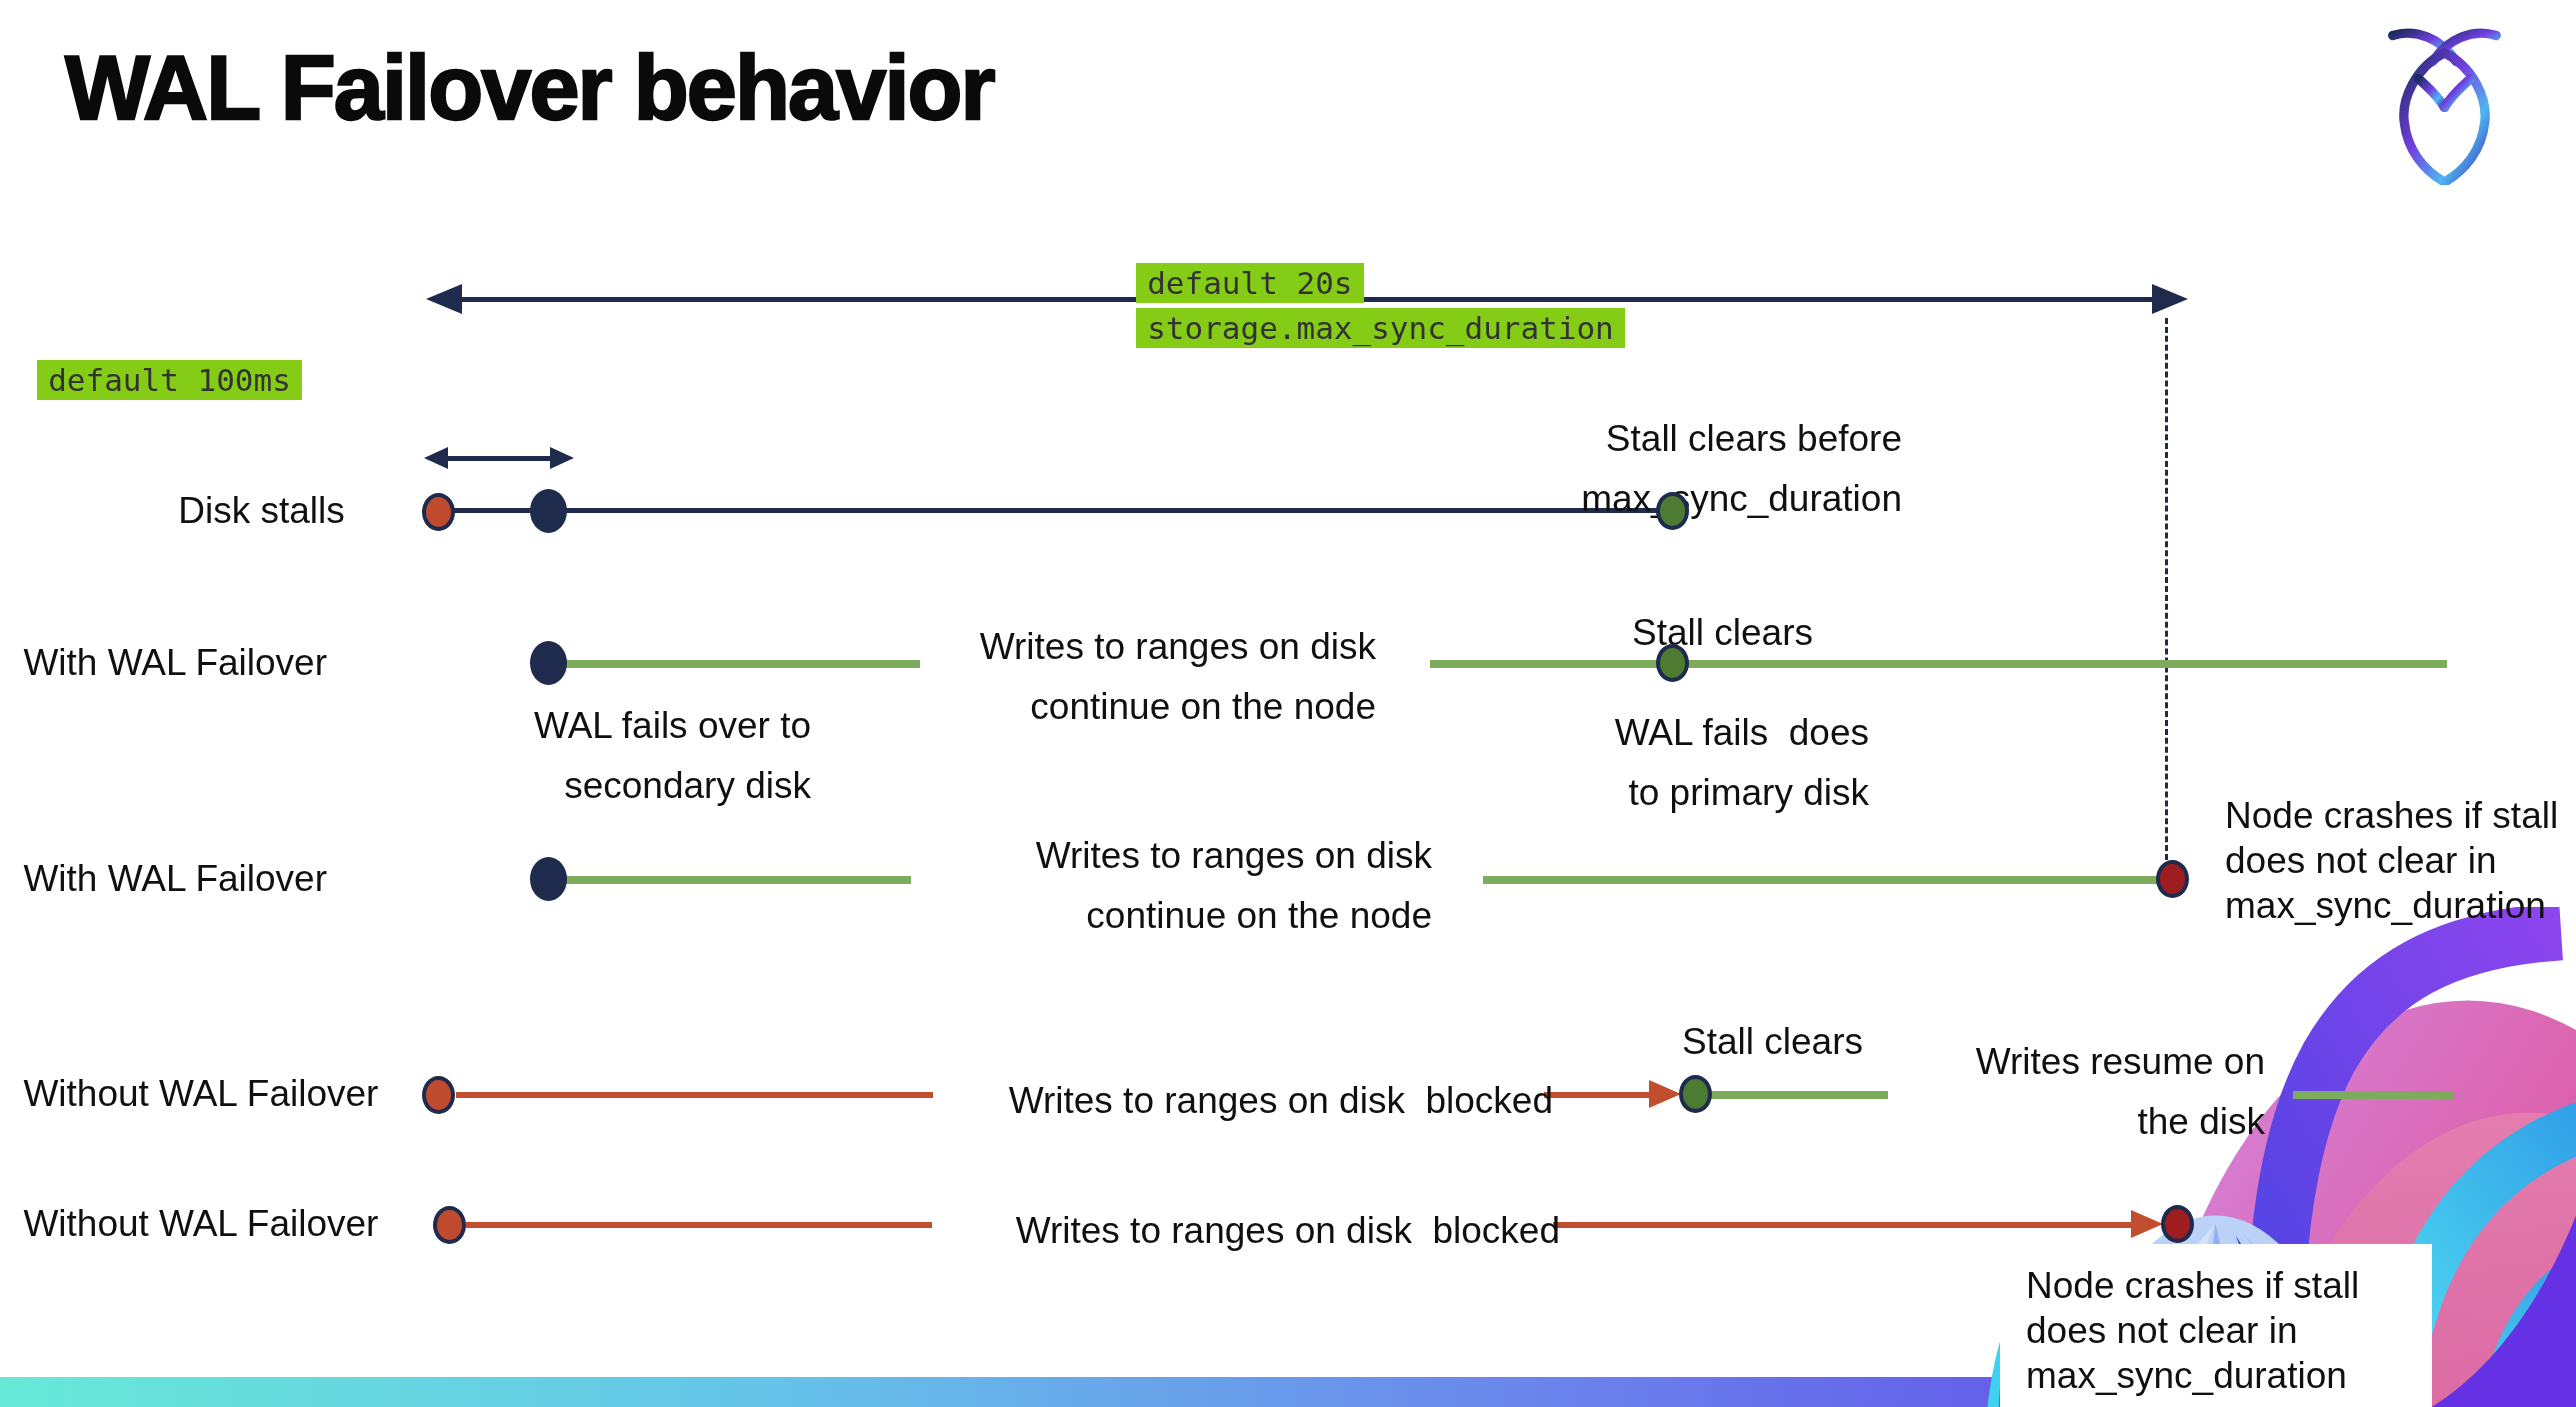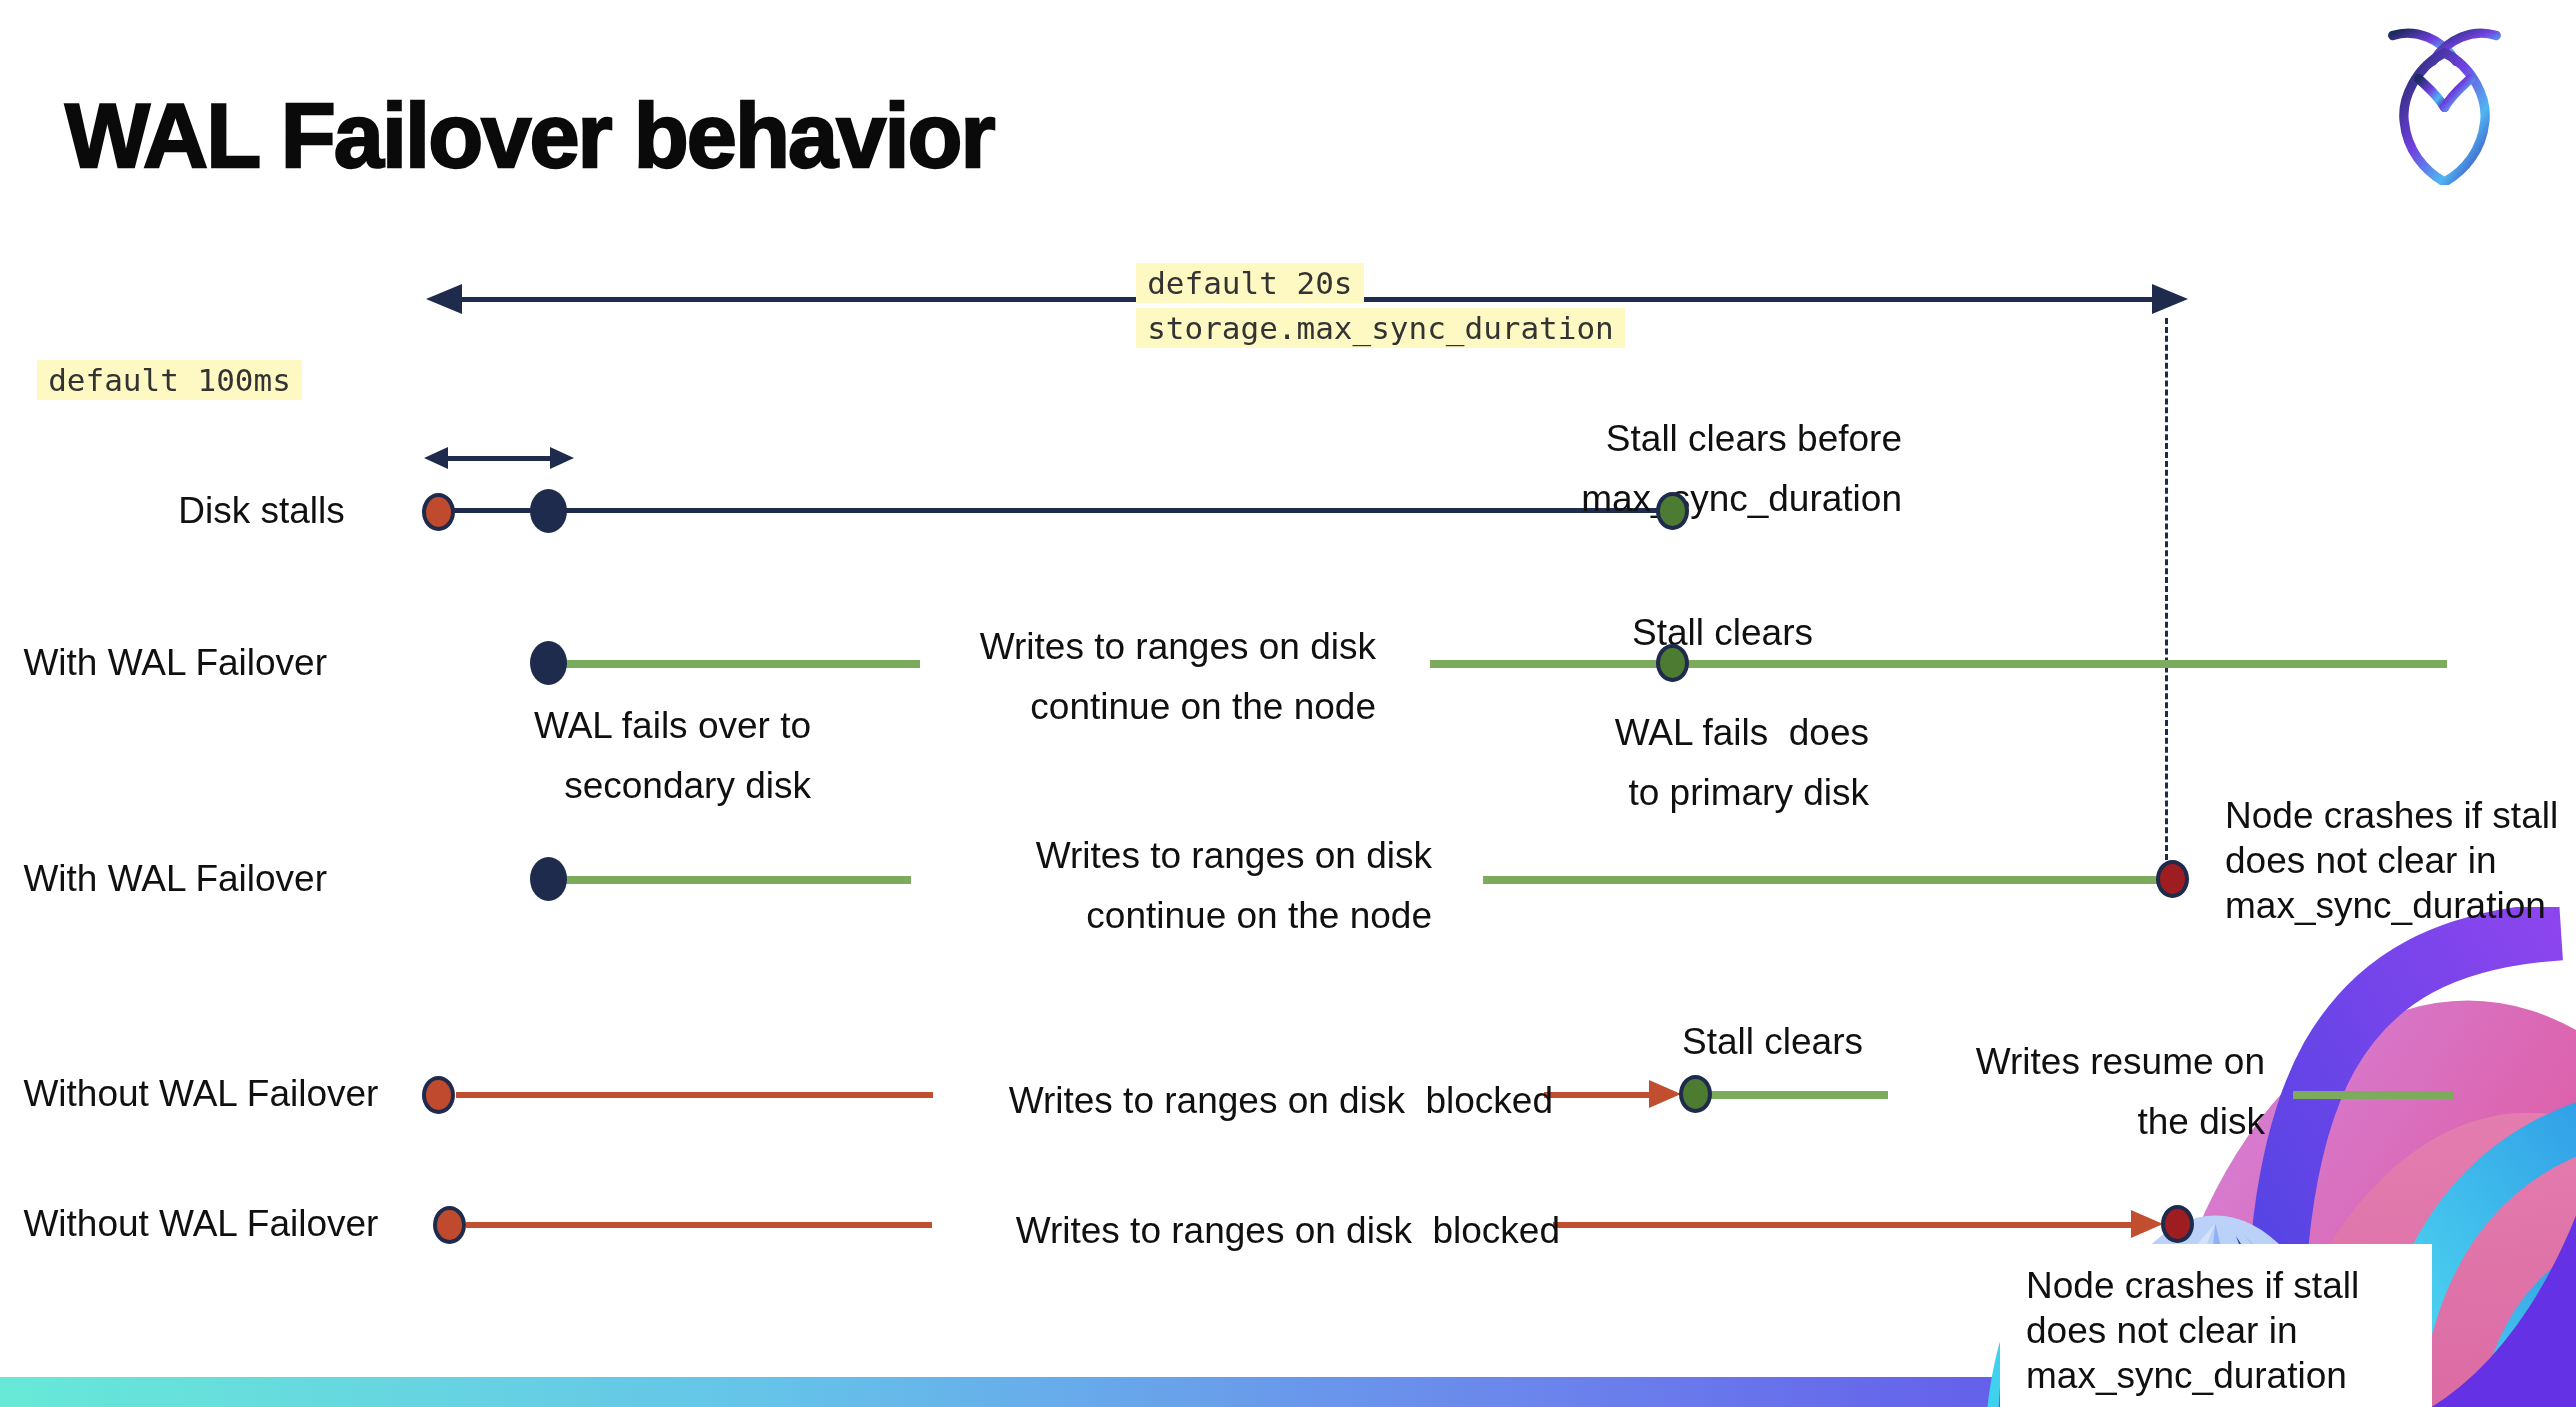--- a/index.html
+++ b/index.html
@@ -2,29 +2,29 @@
 <html style="font-size:15px"><head>
 <meta charset="utf-8">
 <style>
   html,body{margin:0;padding:0;background:#ffffff;}
   #canvas{
     position:relative;width:2576px;height:1408px;background:#ffffff;
     overflow:hidden;font-family:"Liberation Sans",sans-serif;color:#0f0f0f;
   }
   .page-title{
     position:absolute;left:65px;top:37px;z-index:40;
-    font-size:90px;font-weight:700;letter-spacing:-1.9px;color:#0a0a0a;margin-top:48px;
+    font-size:90px;font-weight:700;letter-spacing:-1.9px;color:#0a0a0a;
     -webkit-text-stroke:2.3px #0a0a0a;
   }
   .code-label{
     position:absolute;z-index:40;display:flex;flex-direction:column;
     align-items:flex-start;gap:5.6px;
     font-family:"DejaVu Sans Mono",monospace;font-size:31px;color:#333333;
   }
-  .code-label span{background:#fef9c3;padding:1.9px 11.2px;white-space:pre;}
+  .code-label span{background:#84cc16;padding:1.9px 11.2px;white-space:pre;}
   .hline{position:absolute;z-index:40;}
   .navy-line{background:#1f2b4d;height:4.7px;}
   .green-line{background:#7dab5c;height:7.5px;}
   .red-line{background:#c24e30;height:5.6px;}
   .dot{position:absolute;z-index:45;border-radius:50%;box-sizing:border-box;}
   .dot.navy{width:37px;height:44px;background:#1f2b4d;}
   .dot.red{width:33px;height:38px;background:#bf4a2e;border:4.7px solid #1f2b4d;}
   .dot.green{width:33px;height:38px;background:#4d7b31;border:4.7px solid #1f2b4d;}
   .dot.darkred{width:33px;height:38px;background:#9d1d20;border:4.7px solid #1f2b4d;}
   .arrowhead{position:absolute;z-index:41;width:0;height:0;}

